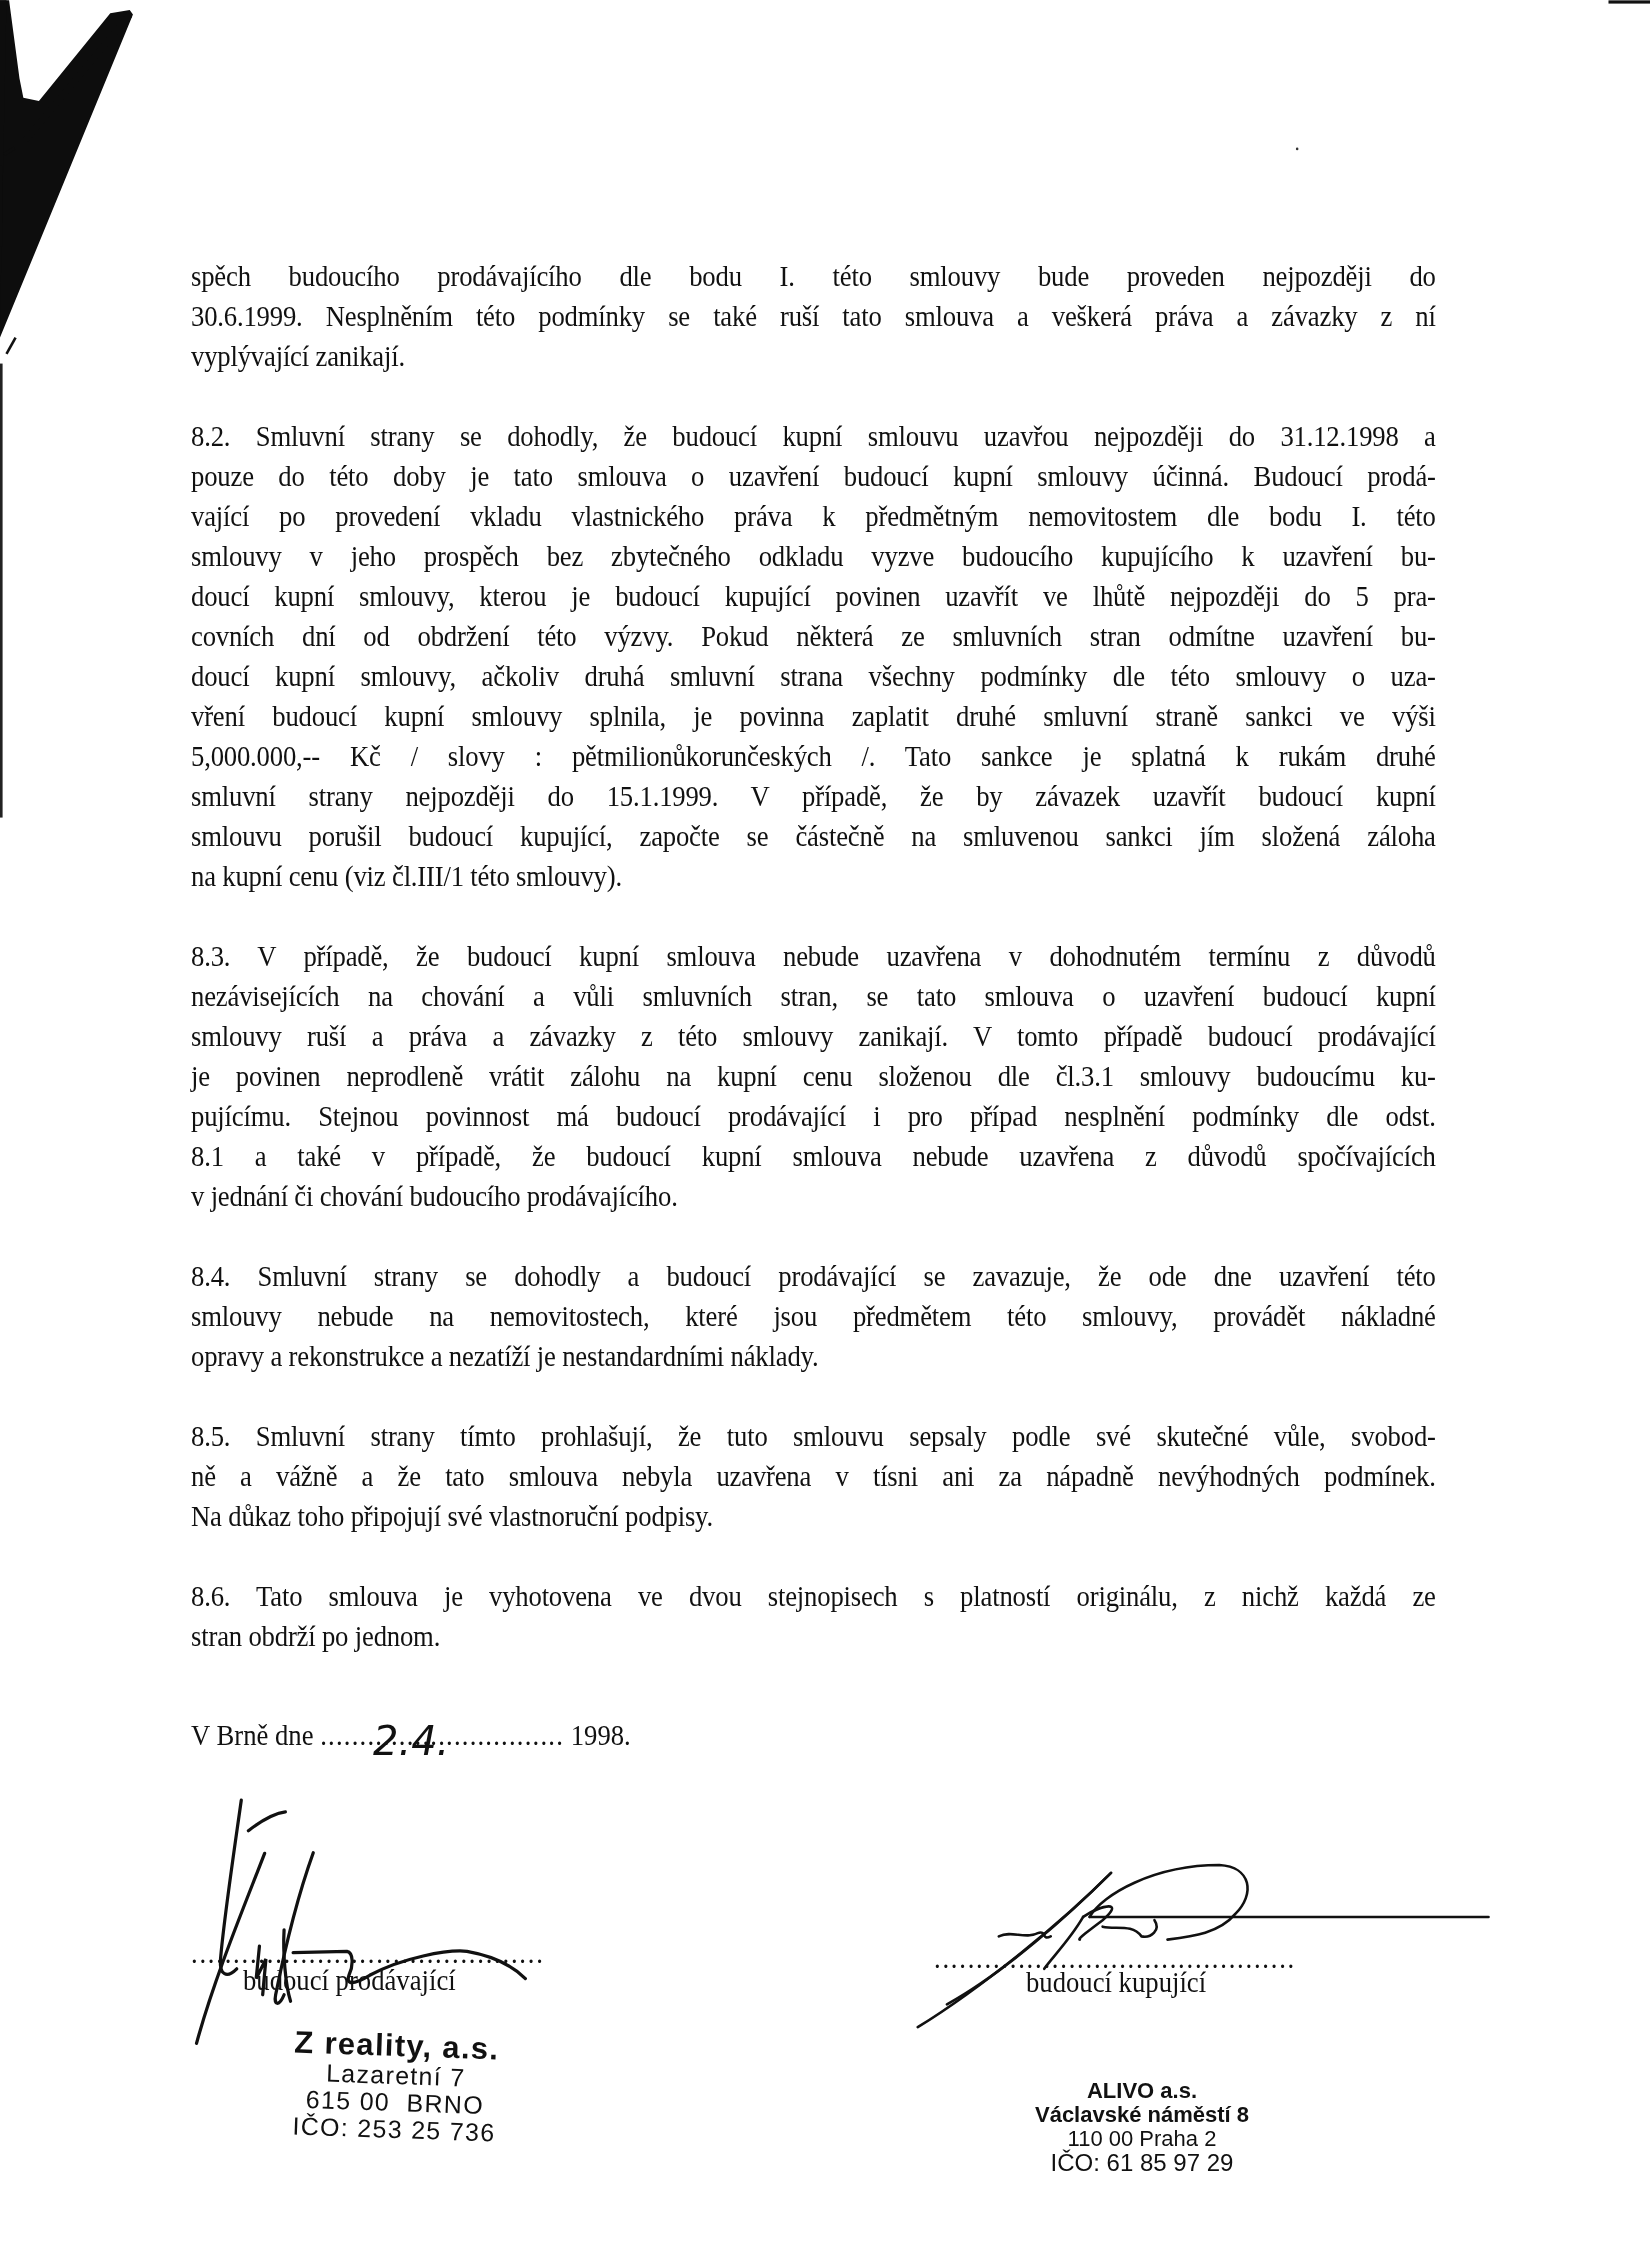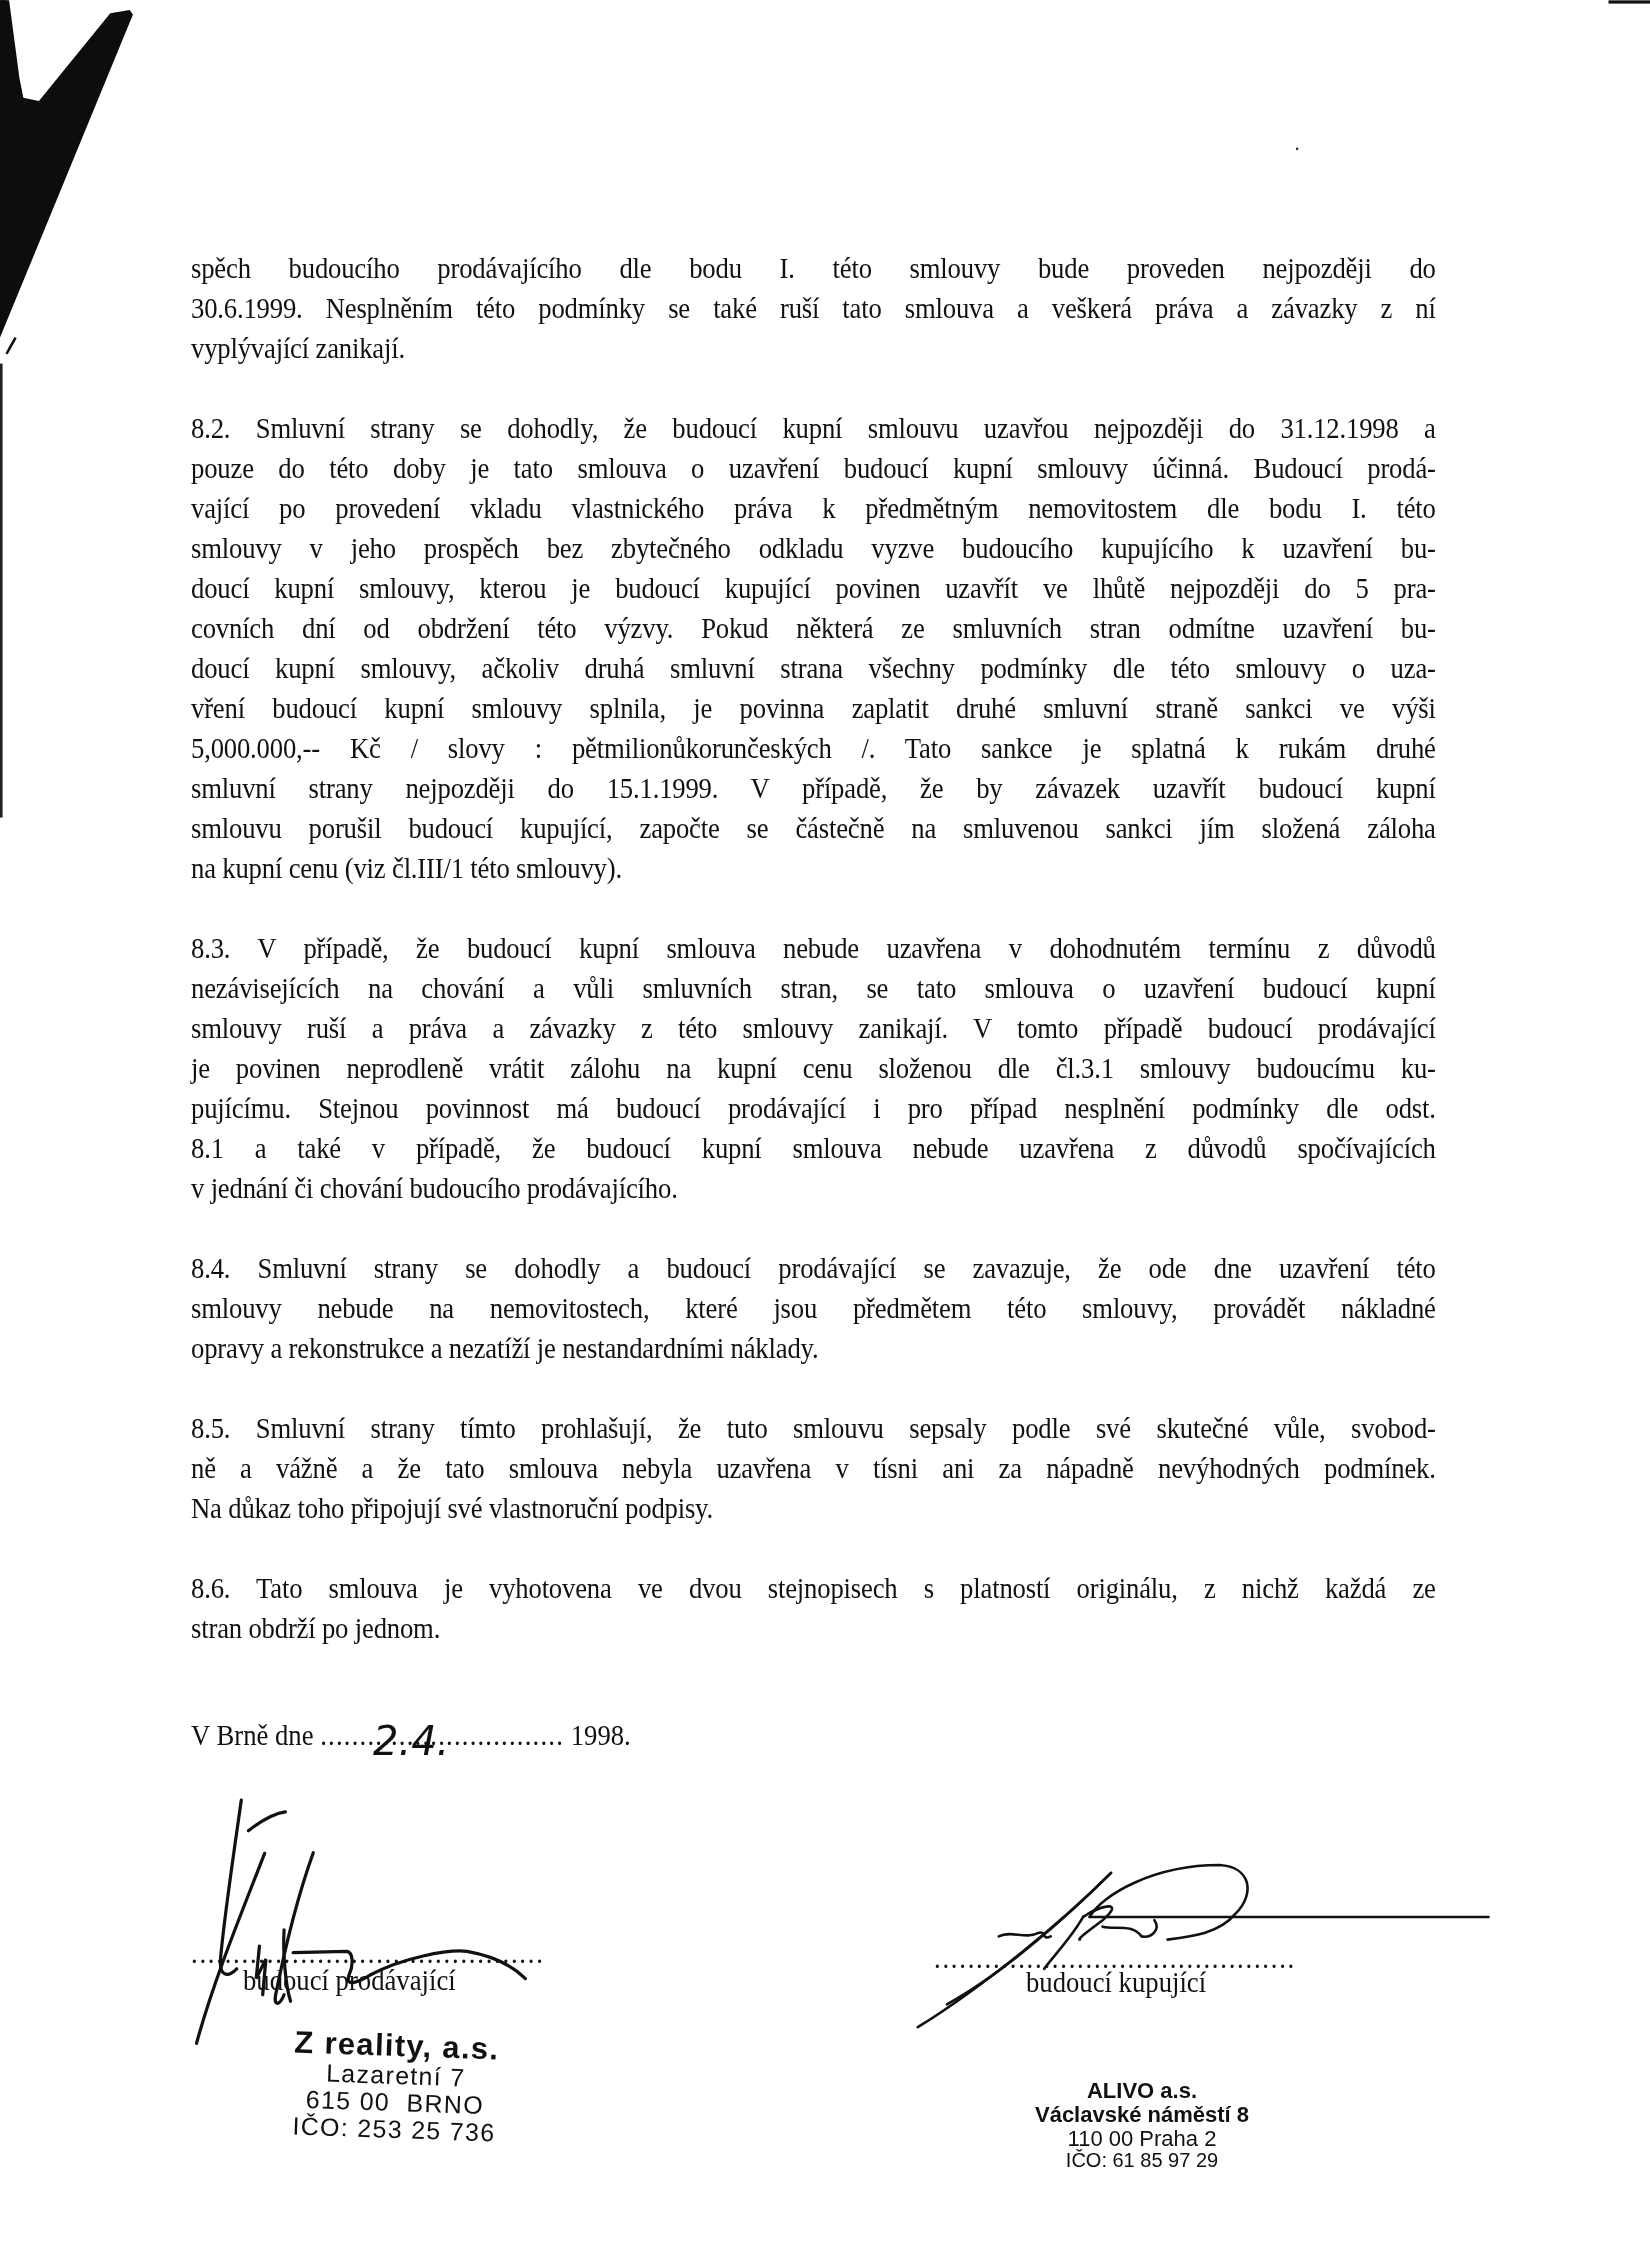--- a/index.html
+++ b/index.html
@@ -1,18 +1,18 @@
 <!DOCTYPE html>
 <html style="font-size:10.4px"><head>
 <meta charset="utf-8">
 <style>
   html, body { margin:0; padding:0; background:#ffffff; }
   body { width:1650px; height:2250px; position:relative; overflow:hidden; font-family:"Liberation Serif", serif; color:#111; }
   .scan-artifacts { position:absolute; left:0; top:0; width:1650px; height:2250px; pointer-events:none; }
-  .page { position:absolute; left:191px; top:248px; width:1244px; }
+  .page { position:absolute; left:191px; top:256px; width:1244px; }
   .para { font-size:29px; line-height:40px; text-align:justify; margin:0 0 40px 0; transform:scaleX(0.92); transform-origin:left top; width:1353px; letter-spacing:-0.2px; }
   .para .line { display:block; text-align:justify; text-align-last:justify; }
   .para .line.last { text-align-last:left; }
   .date-line { position:absolute; left:191px; top:1719px; font-size:29px; transform:scaleX(0.92); transform-origin:left top; white-space:nowrap; }
   .date-line .dots { letter-spacing:1.3px; }
   .handwritten { position:absolute; font-family:"DejaVu Sans", sans-serif; font-style:italic; font-weight:300;margin-top:20px; }
   .sig-block { position:absolute; }
   .sig-dots { font-size:29px; letter-spacing:1.9px; white-space:nowrap; transform:scaleX(0.92); transform-origin:left top; }
   .sig-label { font-size:29px; white-space:nowrap; transform:scaleX(0.92); transform-origin:left top; }
   .stamp { position:absolute; font-family:"Liberation Sans", sans-serif; text-align:center; color:#111; line-height:1.08; }
@@ -127,15 +127,15 @@
   <div class="name" style="font-size:31px; letter-spacing:1.3px;">Z reality, a.s.</div>
   <div style="font-size:25px; letter-spacing:1.3px;">Lazaretní 7</div>
   <div style="font-size:25px; letter-spacing:1.3px; white-space:pre;">615 00  BRNO</div>
   <div style="font-size:25px; letter-spacing:1.3px;">IČO: 253 25 736</div>
 </div>
 
 <div class="stamp" style="left:1022px; top:2051px; width:240px;">
   <div class="name" style="font-size:22px;margin-top:28px;">ALIVO a.s.</div>
   <div class="name" style="font-size:22px;">Václavské náměstí 8</div>
   <div style="font-size:22px;">110 00 Praha 2</div>
-  <div style="font-size:20px;">IČO: 61 85 97 29</div>
+  <div style="font-size:24px;">IČO: 61 85 97 29</div>
 </div>
 
 
 </body></html>

